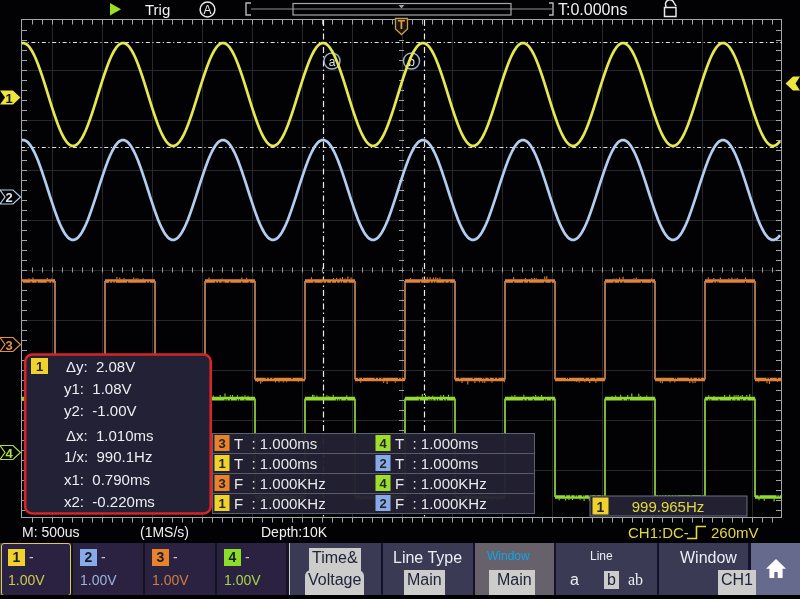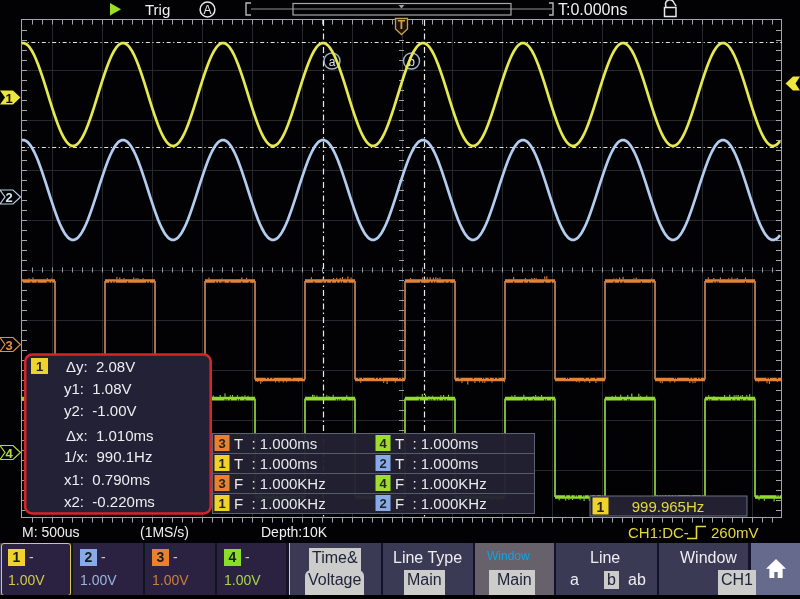--- a/index.html
+++ b/index.html
@@ -150,21 +150,21 @@
 <div class="abs" style="left:554px;top:543px;width:2px;height:53px;background:#14122a;"></div>
 <div class="abs" style="left:657px;top:543px;width:2px;height:53px;background:#14122a;"></div>
 <div class="abs" style="left:748px;top:543px;width:3px;height:53px;background:#14122a;"></div>
 <div class="abs" style="left:751px;top:543px;width:49px;height:52px;background:#666a8c;"></div>
 <div class="abs chip" style="left:309px;top:548px;">Time&amp;</div>
 <div class="abs chip" style="left:305px;top:570px;border-radius:6px;">Voltage</div>
 <div class="abs" style="left:393px;top:549px;color:#eceef2;font-size:16px;">Line Type</div>
 <div class="abs chip" style="left:404px;top:570px;">Main</div>
 <div class="abs" style="left:487px;top:549px;color:#0ea5e9;font-size:12px;">Window</div>
 <div class="abs chip" style="left:489px;top:570px;padding-left:8px;">Main</div>
-<div class="abs" style="left:590px;top:549px;color:#eceef2;font-size:16px;">Line</div>
+<div class="abs" style="left:590px;top:549px;color:#eceef2;font-size:12px;">Line</div>
 <div class="abs" style="left:570px;top:571px;color:#eceef2;font-size:16px;">a</div>
 <div class="abs chip" style="left:604px;top:571px;height:18px;line-height:18px;">b</div>
-<div class="abs" style="left:628px;top:571px;color:#eceef2;font-size:16px;">ab</div>
+<div class="abs" style="left:628px;top:571px;color:#eceef2;font-size:16px;font-family:Liberation Serif, serif;">ab</div>
 <div class="abs" style="left:680px;top:549px;color:#eceef2;font-size:16px;">Window</div>
 <div class="abs chip" style="left:718px;top:570px;">CH1</div>
 <svg class="abs" style="left:766px;top:559px;" width="20" height="19" viewBox="0 0 20 19">
 <polygon points="10,0 20,9.7 16.6,9.7 16.6,19 11.7,19 11.7,13 8.3,13 8.3,19 3.4,19 3.4,9.7 0,9.7" fill="#ffffff"></polygon>
 </svg>
 <div class="abs" style="left:0;top:595px;width:800px;height:4px;background:#000;"></div>
 </body></html>

